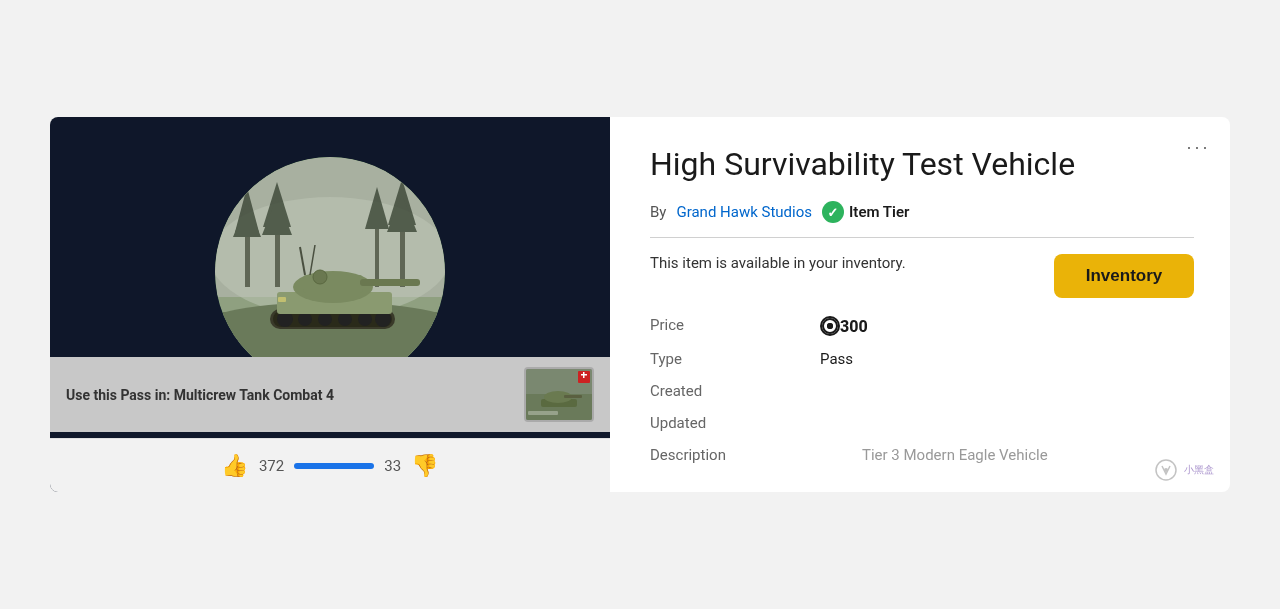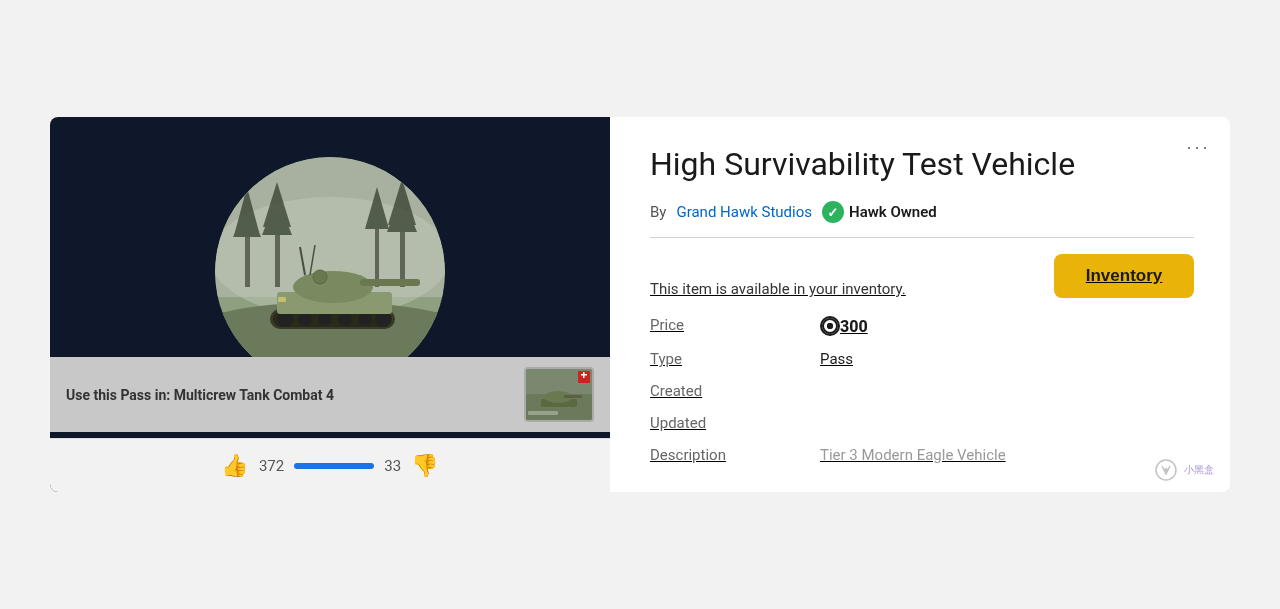--- a/index.html
+++ b/index.html
@@ -163,24 +163,23 @@
       color: #1a1a1a;
       font-weight: 600;
     }
     .divider {
       border: none;
       border-top: 1px solid #d0d0d0;
       margin-bottom: 16px;
     }
     .inventory-row {
       display: flex;
-      align-items: flex-end;
+      align-items: flex-start;
       justify-content: space-between;
       margin-bottom: 18px;
-      text-decoration: underline;
     }
     .inventory-desc {
       font-size: 15px;
       color: #333;
     }
     .inventory-btn {
       background: #eab308;
       border: none;
       border-radius: 8px;
       padding: 12px 28px;
@@ -188,32 +187,32 @@
       font-weight: 700;
       color: #1a1a1a;
       cursor: pointer;
       min-width: 140px;
     }
     .details-grid {
       display: grid;
       grid-template-columns: 160px 1fr;
       row-gap: 14px;
       column-gap: 10px;
-      text-decoration: underline;
     }
     .detail-label {
       font-size: 15px;
       color: #666;
     }
     .detail-value {
       font-size: 15px;
       color: #1a1a1a;
     }
     .detail-value.muted {
       color: #999;
+      margin-left: 42px;
     }
     .price-row {
       display: flex;
       align-items: center;
     }
     .robux-icon {
       width: 20px;
       height: 20px;
       border-radius: 50%;
       border: 2.5px solid #1a1a1a;
@@ -374,21 +373,21 @@
   <div class="right-panel">
     <button class="more-btn">···</button>
 
     <h1 class="item-title">High Survivability Test Vehicle</h1>
 
     <div class="meta-row">
       <span class="by-label">By</span>
       <a class="creator-link" href="#">Grand Hawk Studios</a>
       <div class="owned-badge">
         <div class="check-circle">✓</div>
-        <span class="owned-text">Hawk Owned</span>
+        <span class="owned-text">Item Tier</span>
       </div>
     </div>
 
     <hr class="divider">
 
     <div class="inventory-row">
       <span class="inventory-desc">This item is available in your inventory.</span>
       <button class="inventory-btn">Inventory</button>
     </div>
 

